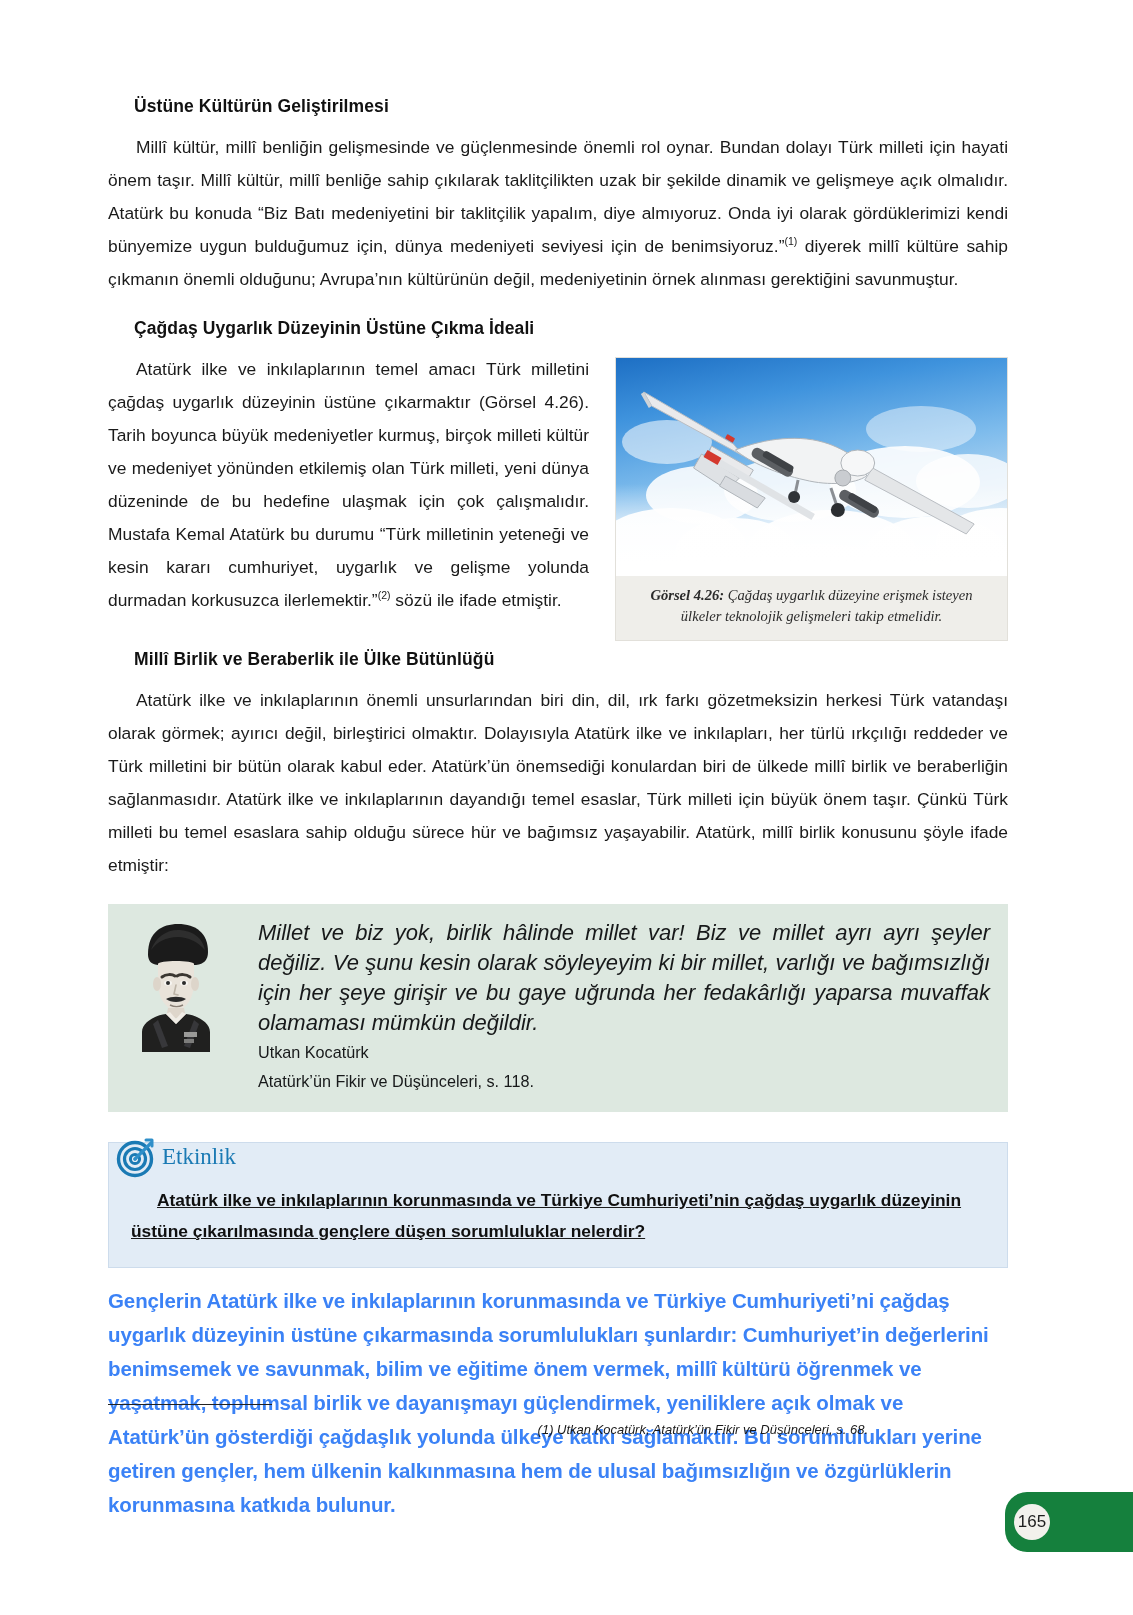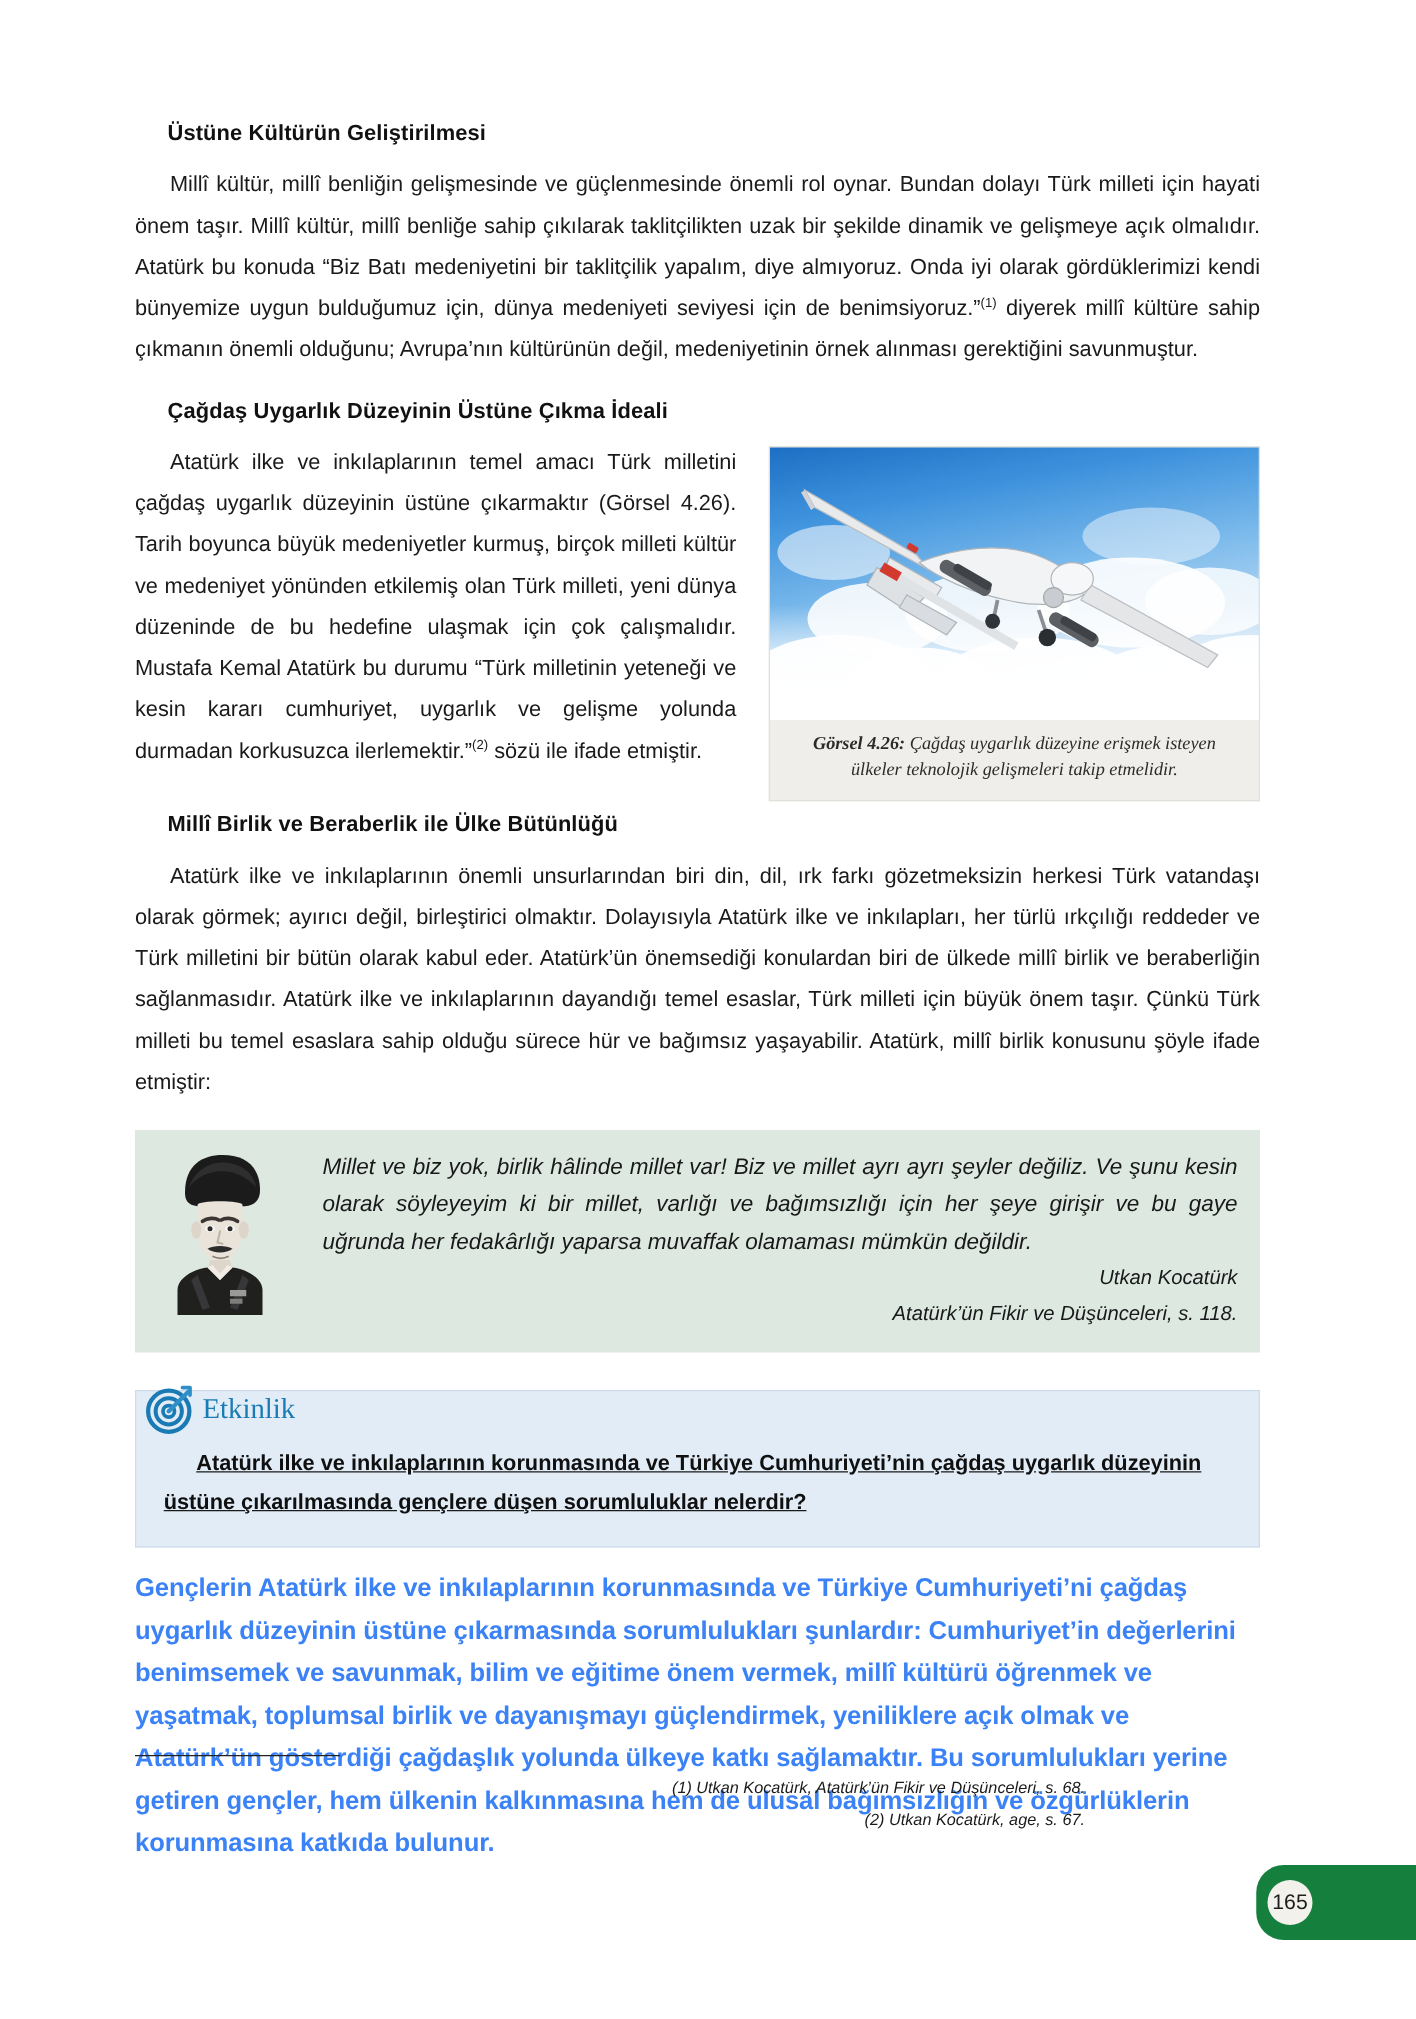--- a/index.html
+++ b/index.html
@@ -130,30 +130,29 @@
     flex: 0 0 96px;
     margin: 2px 8px 0 10px;
     position: relative;
   }
   .quote-text {
     flex: 1 1 auto;
     padding-left: 26px;
   }
   .quote-text p.q {
     margin: 0;
-    font-size: 18px;
+    font-size: 22px;
     line-height: 30px;
     font-style: italic;
     text-align: justify;
     color: #17191a;
   }
   .quote-author, .quote-source {
     margin: 0;
-    text-align: right;
-    font-style: italic;
+    text-align: left;
     font-size: 16.2px;
     line-height: 29px;
     color: #17191a;
   }
 
   
   .etkinlik-wrap {
     position: relative;
     margin: 30px 0 0 0;
     width: 900px;
@@ -387,20 +386,19 @@
       </div>
     </div>
 
     <p class="answer">Gençlerin Atatürk ilke ve inkılaplarının korunmasında ve Türkiye Cumhuriyeti’ni çağdaş uygarlık düzeyinin üstüne çıkarmasında sorumlulukları şunlardır: Cumhuriyet’in değerlerini benimsemek ve savunmak, bilim ve eğitime önem vermek, millî kültürü öğrenmek ve yaşatmak, toplumsal birlik ve dayanışmayı güçlendirmek, yeniliklere açık olmak ve Atatürk’ün gösterdiği çağdaşlık yolunda ülkeye katkı sağlamaktır. Bu sorumlulukları yerine getiren gençler, hem ülkenin kalkınmasına hem de ulusal bağımsızlığın ve özgürlüklerin korunmasına katkıda bulunur.</p>
 
   </div>
 
   <div class="footnotes">
     <div class="fn-rule"></div>
     <p class="footnote">(1) Utkan Kocatürk, Atatürk’ün Fikir ve Düşünceleri, s. 68.</p>
-    <p class="footnote">(2) Utkan Kocatürk, age, s. 67.</p>
   </div>
 
   <div class="page-number">
     <div class="bubble">165</div>
   </div>
 
 </div>
 
 </body></html>

